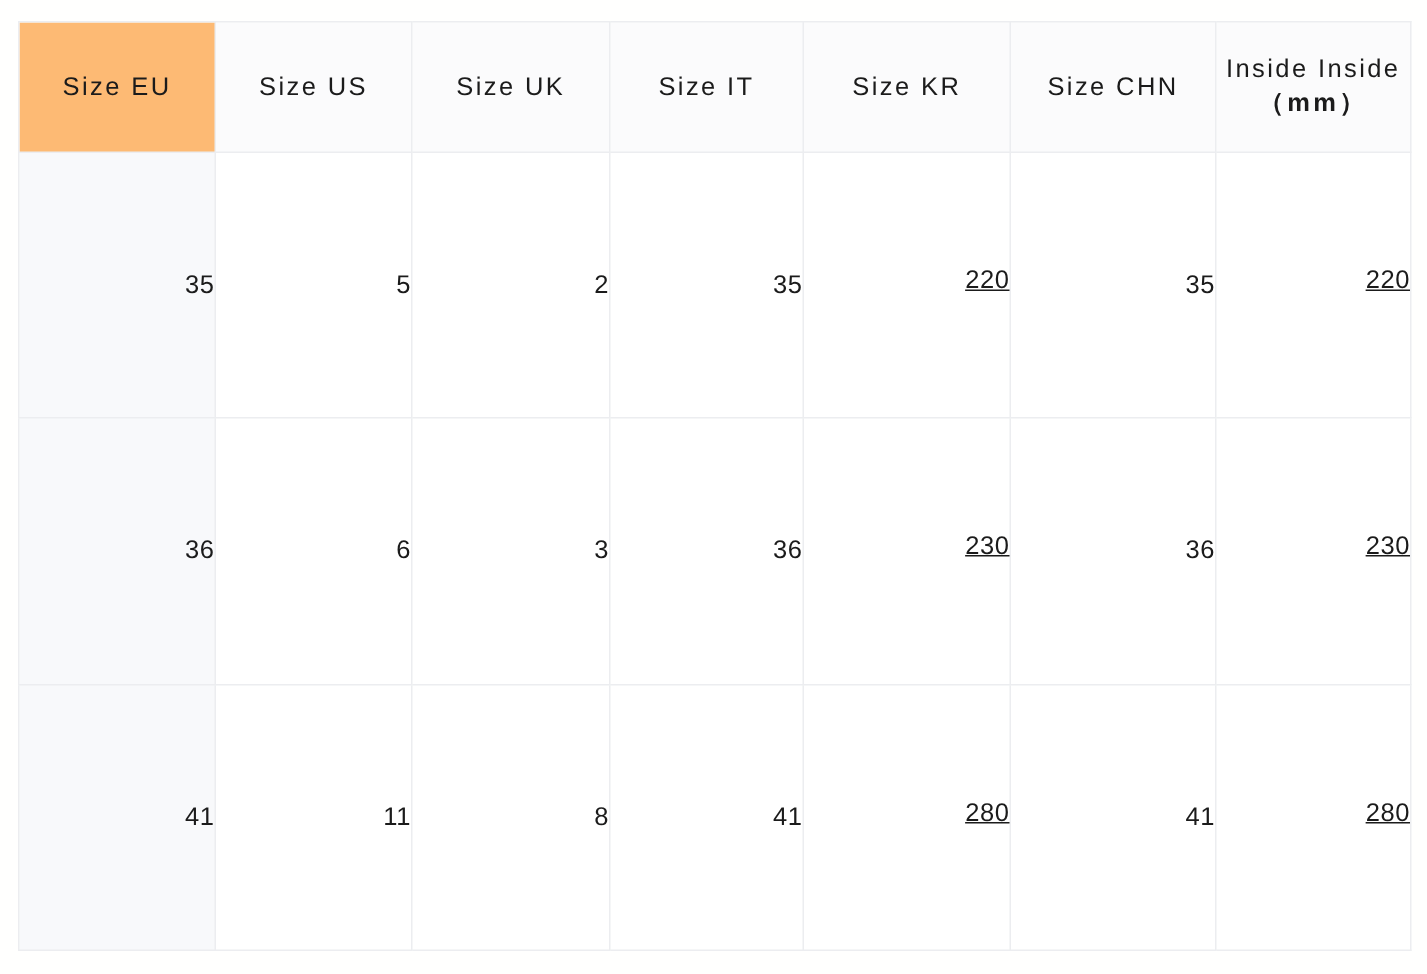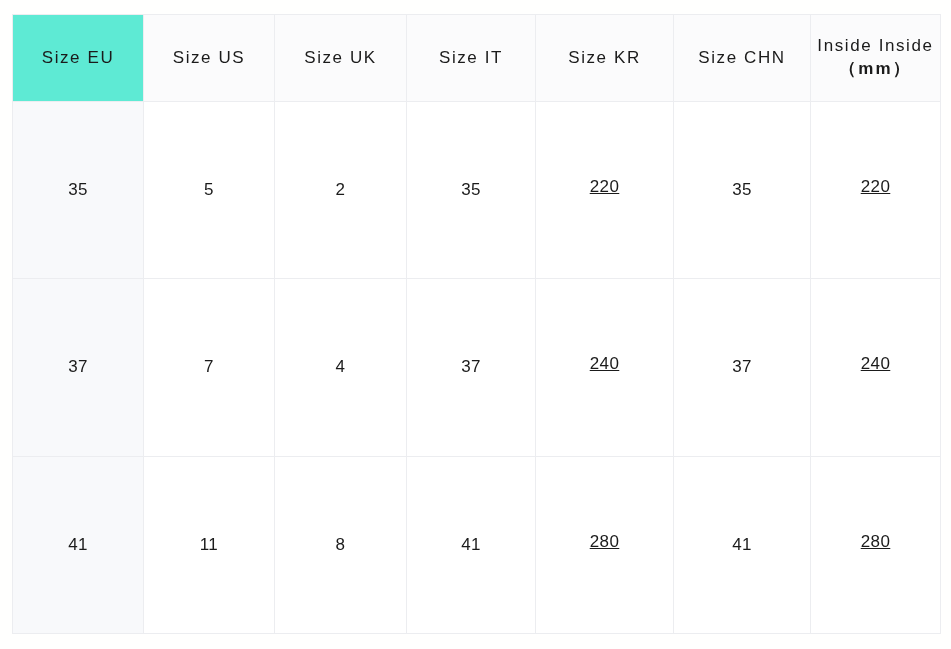--- a/index.html
+++ b/index.html
@@ -52,34 +52,35 @@
   
   table.size-chart thead th {
     height: 86px;
     font-size: 17px;
     font-weight: 400;
     letter-spacing: 1.6px;
     line-height: 1.35;
     background: #fbfbfc;
   }
   table.size-chart thead th.first-col {
-    background: #5eead4;
+    background: #fdba74;
   }
   .hdr-line2 {
     display: block;
     letter-spacing: 2.2px;
     font-weight: bold;
   }
 
   
   table.size-chart tbody td {
     height: 76px;
     font-size: 17px;
     font-weight: 400;
     letter-spacing: 0.4px;
+    text-align: right;
   }
   table.size-chart tbody td.first-col {
     background: #f8f9fb;
   }
   
   table.size-chart tbody td.raised {
     padding-bottom: 6px;
     text-decoration: underline;
   }
 </style>
@@ -112,27 +113,27 @@
         <tr>
           <td class="first-col">35</td>
           <td>5</td>
           <td>2</td>
           <td>35</td>
           <td class="raised">220</td>
           <td>35</td>
           <td class="raised">220</td>
         </tr>
         <tr>
-          <td class="first-col">37</td>
-          <td>7</td>
-          <td>4</td>
-          <td>37</td>
-          <td class="raised">240</td>
-          <td>37</td>
-          <td class="raised">240</td>
+          <td class="first-col">36</td>
+          <td>6</td>
+          <td>3</td>
+          <td>36</td>
+          <td class="raised">230</td>
+          <td>36</td>
+          <td class="raised">230</td>
         </tr>
         <tr>
           <td class="first-col">41</td>
           <td>11</td>
           <td>8</td>
           <td>41</td>
           <td class="raised">280</td>
           <td>41</td>
           <td class="raised">280</td>
         </tr>

